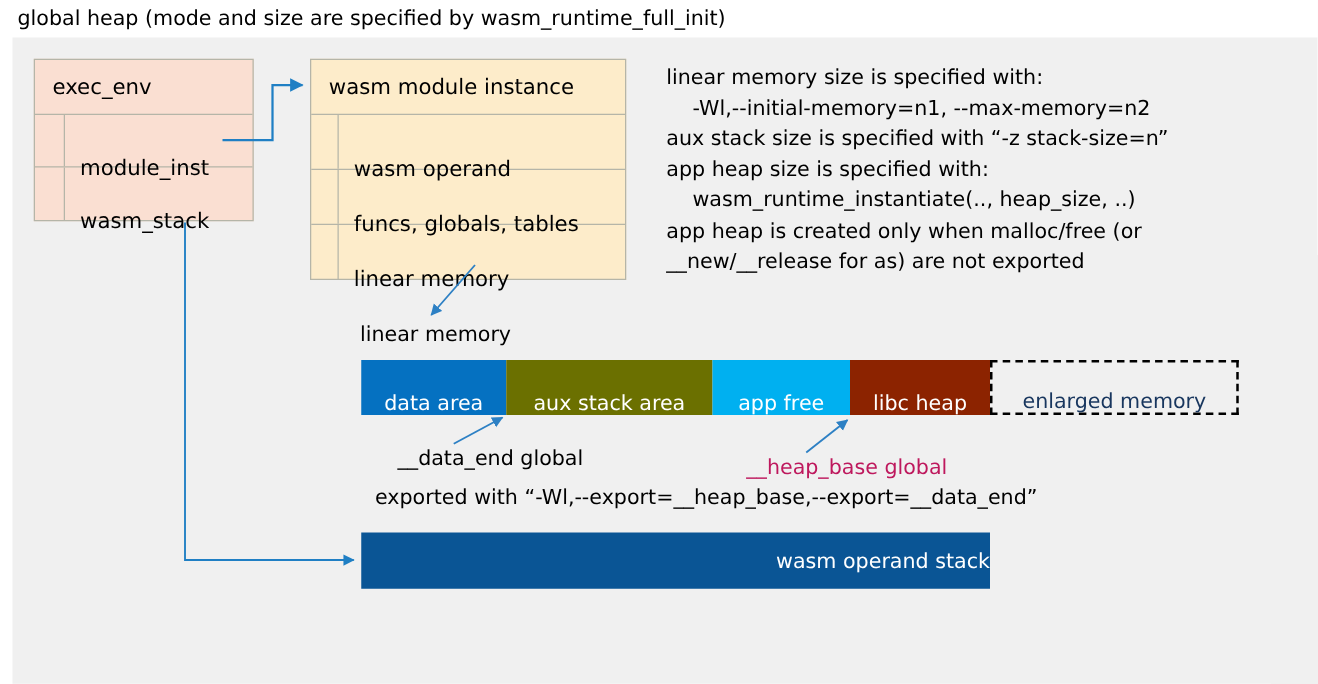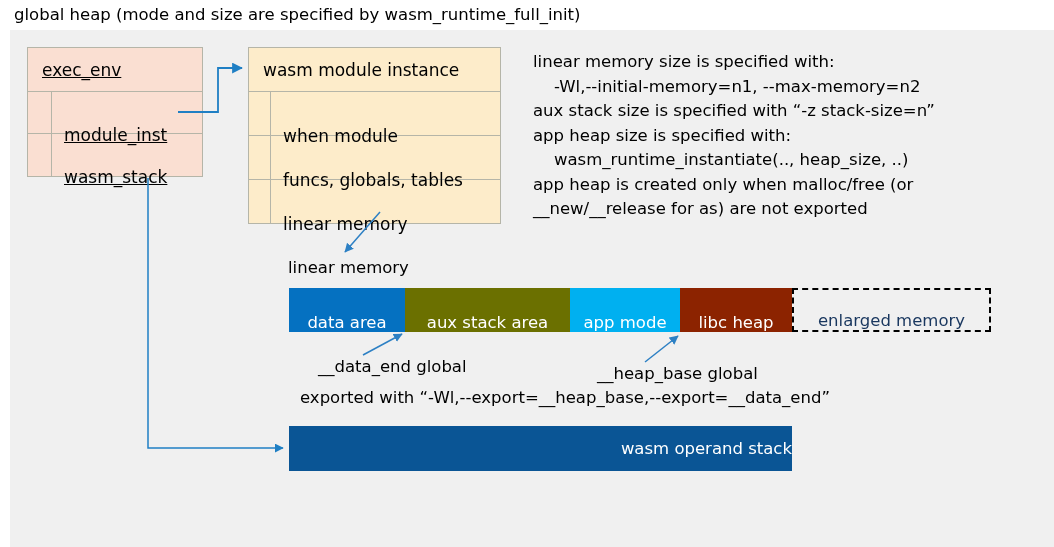--- a/index.html
+++ b/index.html
@@ -74,21 +74,20 @@
   .struct .row .rlabel {
     padding-left: 12px;
     white-space: nowrap;
     margin-top: 44px;
   }
 
   
   #exec-env {
     left: 27px; top: 47px; width: 176px; height: 130px;
     background: #fadfd2;
-    text-decoration: underline;
   }
   #exec-env .hdr { height: 44px; }
   #exec-env .row { height: 42px; }
   #exec-env .row .indent { width: 24px; }
 
   
   #wasm-module-instance {
     left: 248px; top: 47px; width: 253px; height: 177px;
     background: #fdecca;
   }
@@ -147,21 +146,21 @@
     font-size: 16.5px;
   }
 
   
   #ann-data-end {
     position: absolute; left: 318px; top: 357px;
     font-size: 16.5px; color: #000000; white-space: nowrap;
   }
   #ann-heap-base {
     position: absolute; left: 597px; top: 364px;
-    font-size: 16.5px; color: #000000; white-space: nowrap;
+    font-size: 16.5px; color: #be185d; white-space: nowrap;
   }
   #ann-exported {
     position: absolute; left: 300px; top: 388px;
     font-size: 16.5px; color: #000000; white-space: nowrap;
   }
   #note-bottom {
     left: 187px; top: 482px;
   }
 
   
@@ -190,21 +189,21 @@
     <div class="row">
       <div class="indent"></div>
       <div class="rlabel">wasm_stack</div>
     </div>
   </div>
 
   <div class="struct" id="wasm-module-instance">
     <div class="hdr">wasm module instance</div>
     <div class="row">
       <div class="indent"></div>
-      <div class="rlabel">when module</div>
+      <div class="rlabel">wasm operand</div>
     </div>
     <div class="row">
       <div class="indent"></div>
       <div class="rlabel">funcs, globals, tables</div>
     </div>
     <div class="row">
       <div class="indent"></div>
       <div class="rlabel">linear memory</div>
     </div>
   </div>
@@ -220,21 +219,21 @@
   <div id="linear-memory-label">linear memory</div>
 
   <div id="memory-bar">
       <div class="seg" style="width: 116px; background: rgb(5, 113, 193); color: rgb(255, 255, 255);">
         <span>data area</span>
       </div>
       <div class="seg" style="width: 165px; background: rgb(107, 112, 0); color: rgb(255, 255, 255);">
         <span>aux stack area</span>
       </div>
       <div class="seg" style="width: 110px; background: rgb(0, 176, 240); color: rgb(255, 255, 255);">
-        <span>app mode</span>
+        <span>app free</span>
       </div>
       <div class="seg" style="width: 112px; background: rgb(140, 35, 0); color: rgb(255, 255, 255);">
         <span>libc heap</span>
       </div>
       <div class="seg enlarged" style="width: 199px; color: rgb(24, 54, 94);">
         <span>enlarged memory</span>
       </div>
     </div>
 
   <div id="ann-data-end">__data_end global</div>

